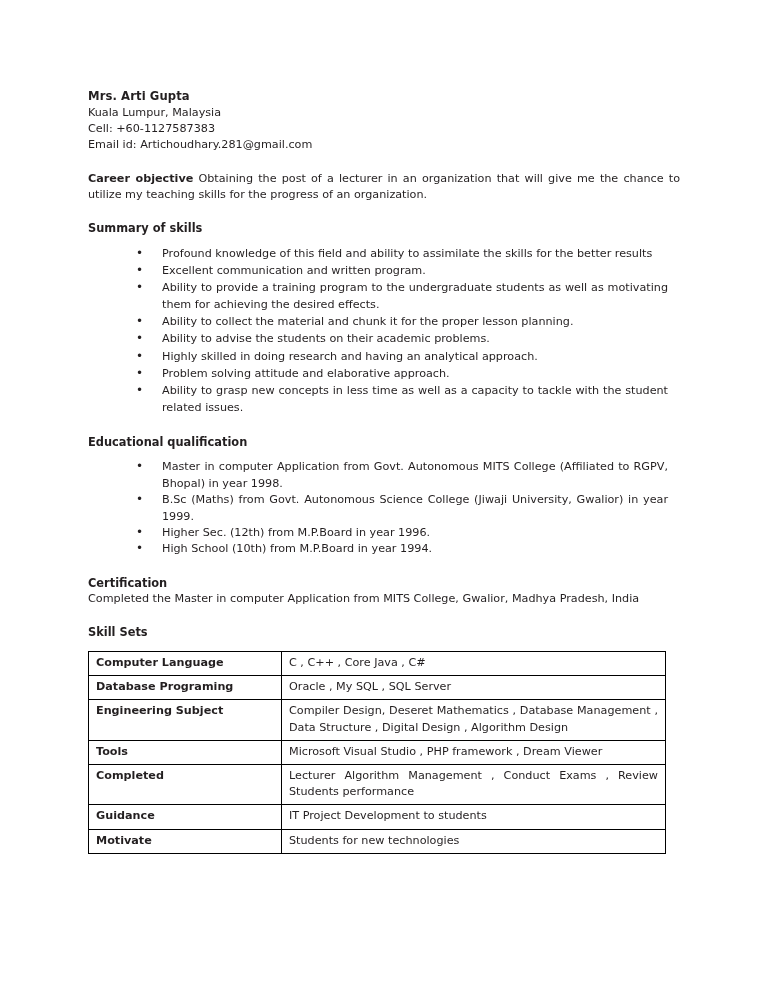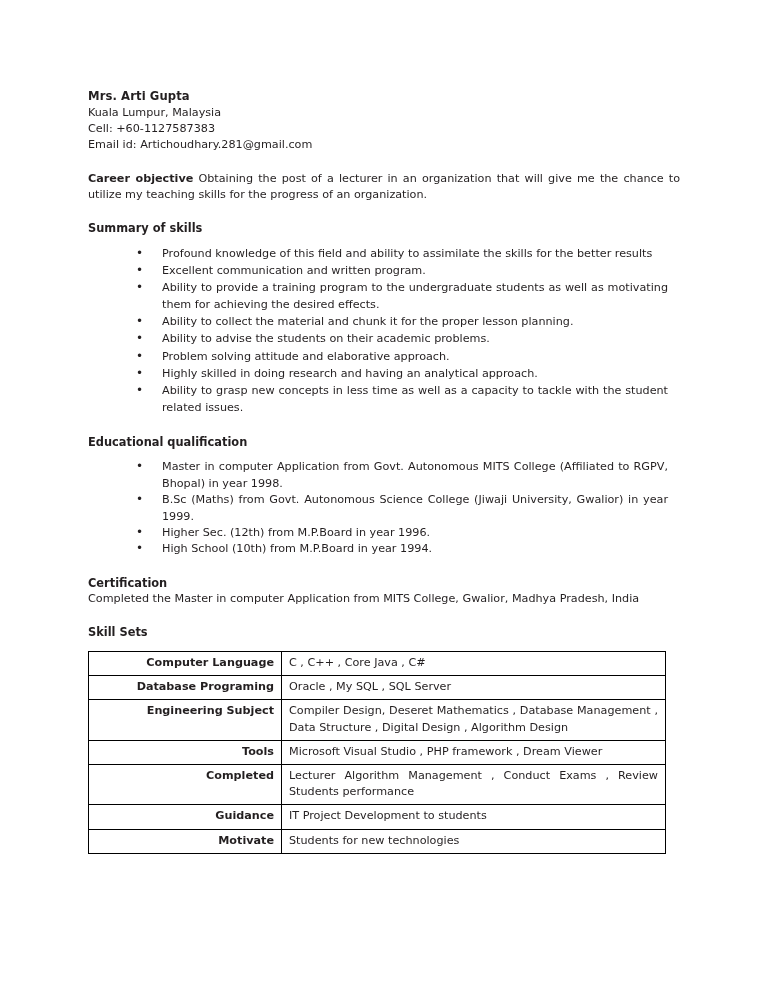--- a/index.html
+++ b/index.html
@@ -86,21 +86,20 @@
   table.skills td {
     border: 1px solid #000000;
     padding: 3px 7px 4px 7px;
     font-size: 11.2px;
     vertical-align: top;
     line-height: 1.45;
   }
   table.skills td.key {
     width: 178px;
     font-weight: bold;
-    text-align: right;
   }
   table.skills td.val {
     text-align: justify;
   }
 </style>
 </head>
 <body>
 
 <div class="page">
   <div class="doc">
@@ -121,22 +120,22 @@
     <p class="section-title">Summary of skills</p>
 
     <div class="blank-sm"></div>
 
     <ul class="bullets">
       <li>Profound knowledge of this field and ability to assimilate the skills for the better results</li>
       <li>Excellent communication and written program.</li>
       <li>Ability to provide a training program to the undergraduate students as well as motivating them for achieving the desired effects.</li>
       <li>Ability to collect the material and chunk it for the proper lesson planning.</li>
       <li>Ability to advise the students on their academic problems.</li>
+      <li>Highly skilled in doing research and having an analytical approach.</li>
       <li>Problem solving attitude and elaborative approach.</li>
-      <li>Highly skilled in doing research and having an analytical approach.</li>
       <li>Ability to grasp new concepts in less time as well as a capacity to tackle with the student related issues.</li>
     </ul>
 
     <div class="blank"></div>
 
     <p class="section-title">Educational qualification</p>
 
     <div class="blank-sm"></div>
 
     <ul class="bullets tight">

